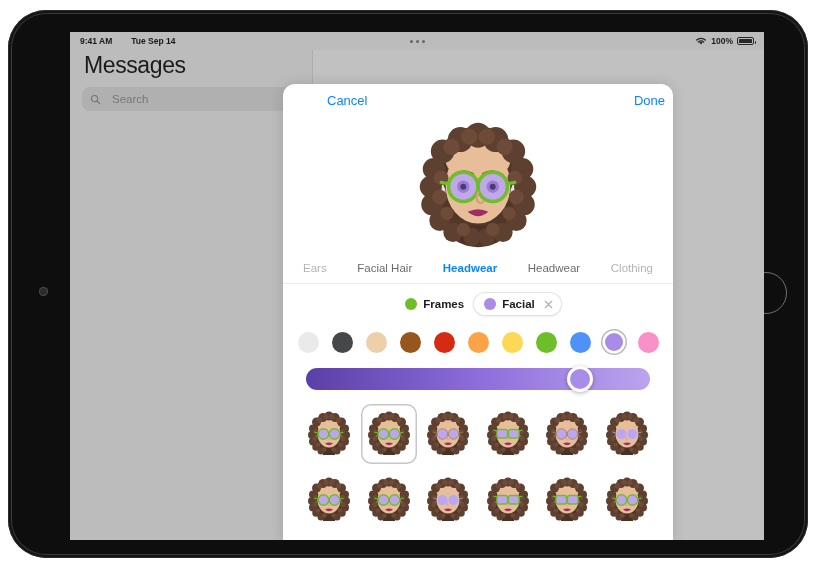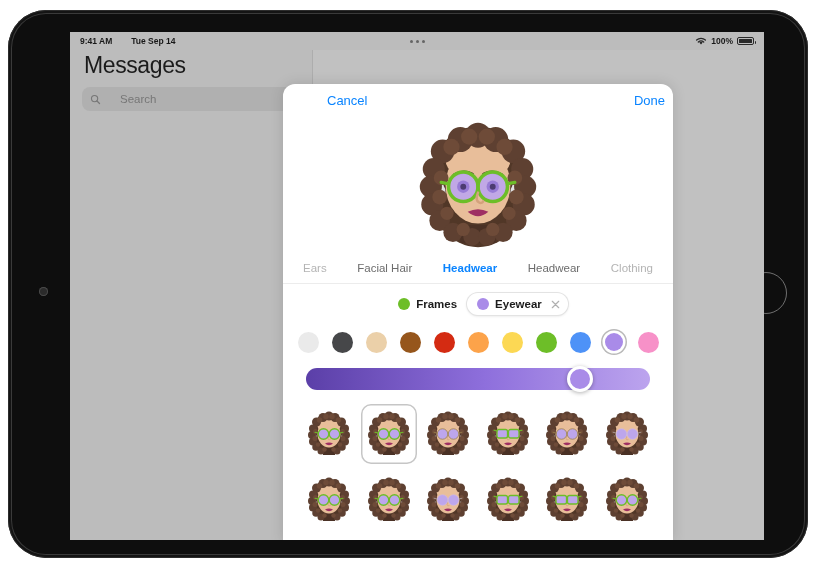--- a/index.html
+++ b/index.html
@@ -82,21 +82,21 @@
     position: absolute; left: 0; top: 18px; width: 242px; bottom: 0;
     background: #c4c4c4;
     border-right: 1px solid #b5b5b5;
   }
   .sb-row { display: flex; justify-content: space-between; align-items: center; padding: 8px 14px 2px 14px; }
   .edit-btn { font-size: 12px; color: #6d6d6d; }
   .compose-icon { width: 16px; height: 16px; color: #8a8a8a; }
   .msg-title { font-size: 23px; font-weight: normal; color: #1c1c1c; padding: 2px 14px 8px 14px; letter-spacing: -0.4px; }
   .search-field {
     margin: 0 12px; height: 24px; border-radius: 8px; background: #b8b8b8;
-    display: flex; align-items: center; gap: 19px; padding: 0 8px;
+    display: flex; align-items: center; gap: 11px; padding: 0 8px;
     font-size: 11.5px; color: #7c7c7c;
   }
   .search-ico { width: 11px; height: 11px; color: #7c7c7c; }
 
   
   .detail {
     position: absolute; left: 243px; top: 18px; right: 0; bottom: 0;
     background: #c9c9c9;
   }
   .detail-text {
@@ -323,21 +323,21 @@
           <span class="tab-sep"></span>
         </div>
 
         <div class="pill-row">
           <span class="pill">
             <i class="dot" style="background:#6DBE28"></i>
             <span>Frames</span>
           </span>
           <span class="pill selected">
             <i class="dot" style="background:#A98BE8"></i>
-            <span>Eyewear</span>
+            <span>Facial</span>
             <svg class="x" viewBox="0 0 12 12">
               <path d="M2.5 2.5 L9.5 9.5 M9.5 2.5 L2.5 9.5" stroke="#b0b0b0" stroke-width="1.3" stroke-linecap="round"></path>
             </svg>
           </span>
         </div>
 
         <div class="swatches">
           <span class="sw-wrap">
               <i class="sw" style="background:#EAEAEA"></i>
             </span>

